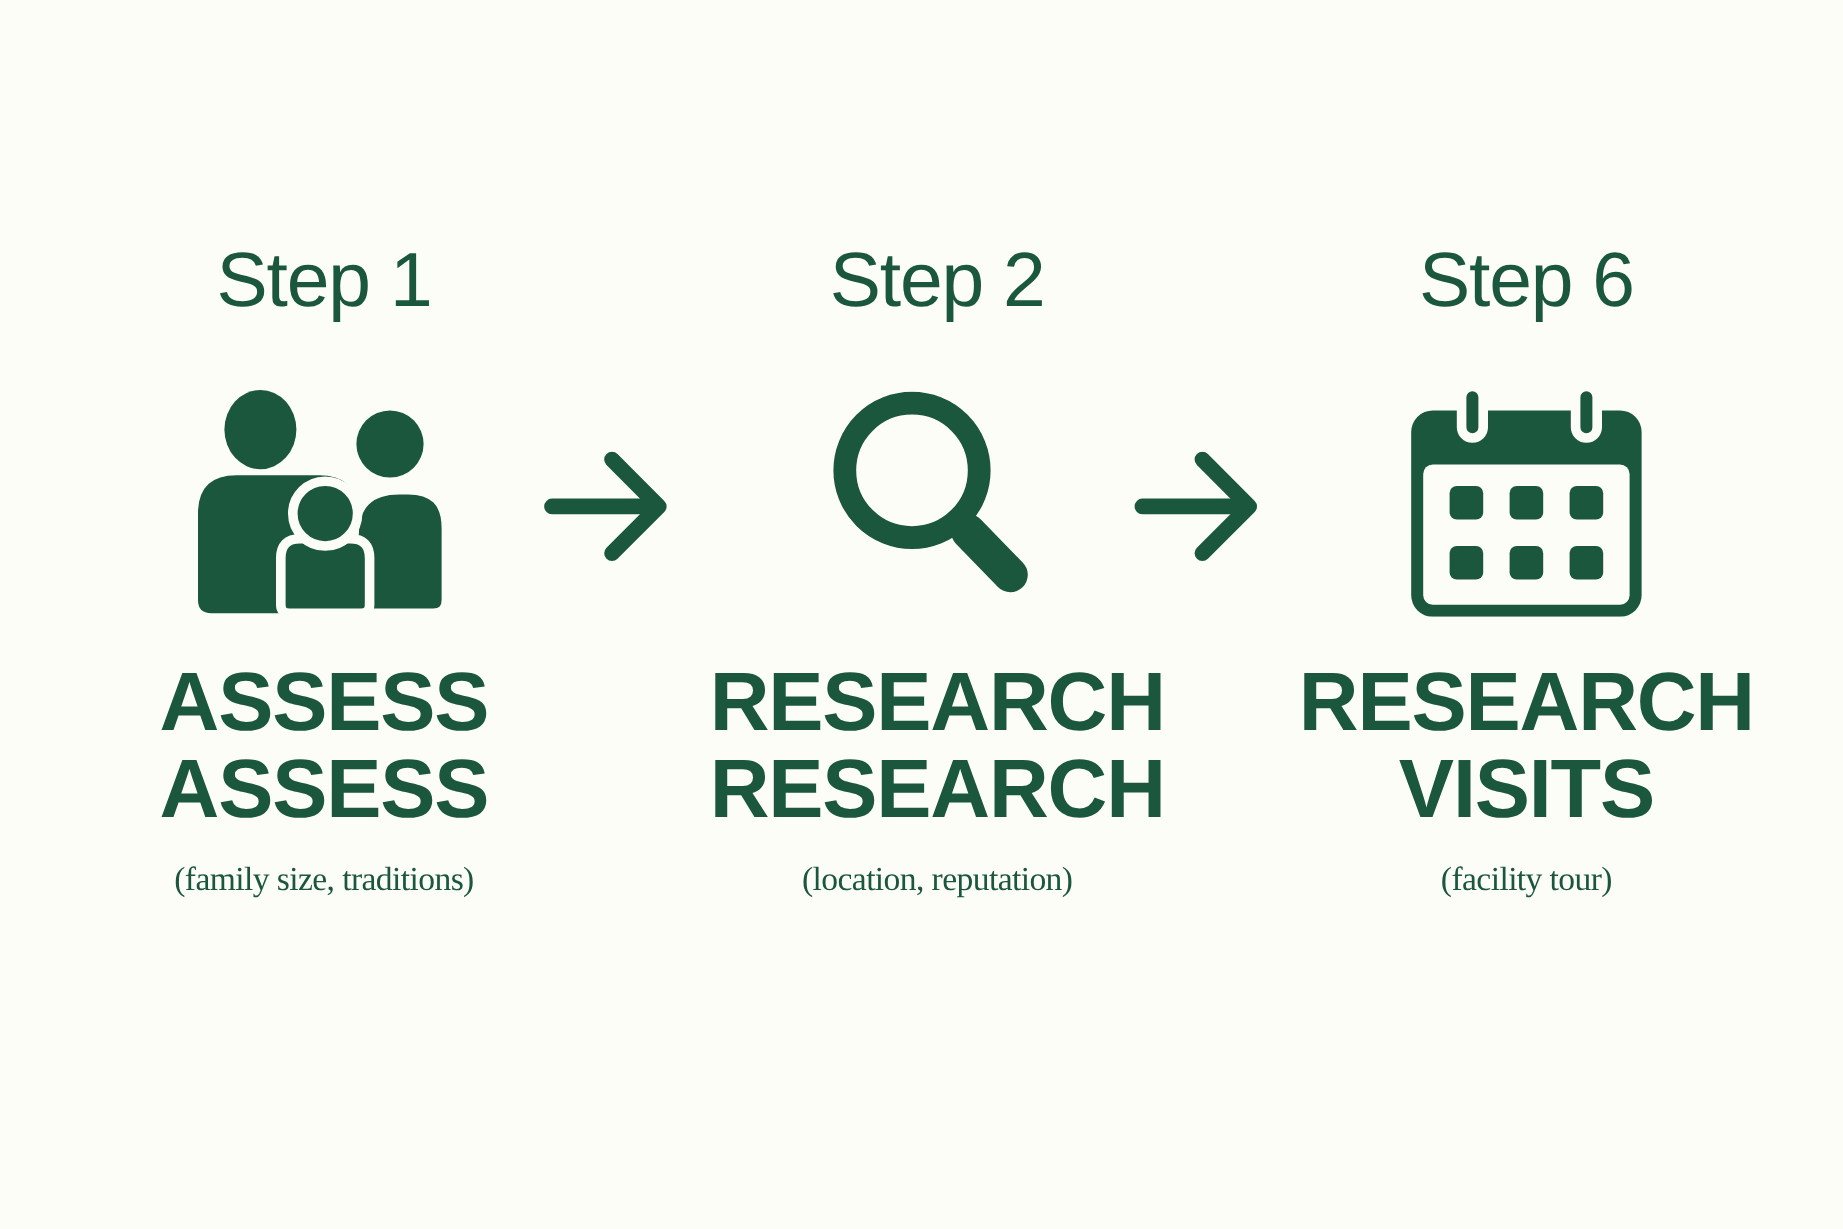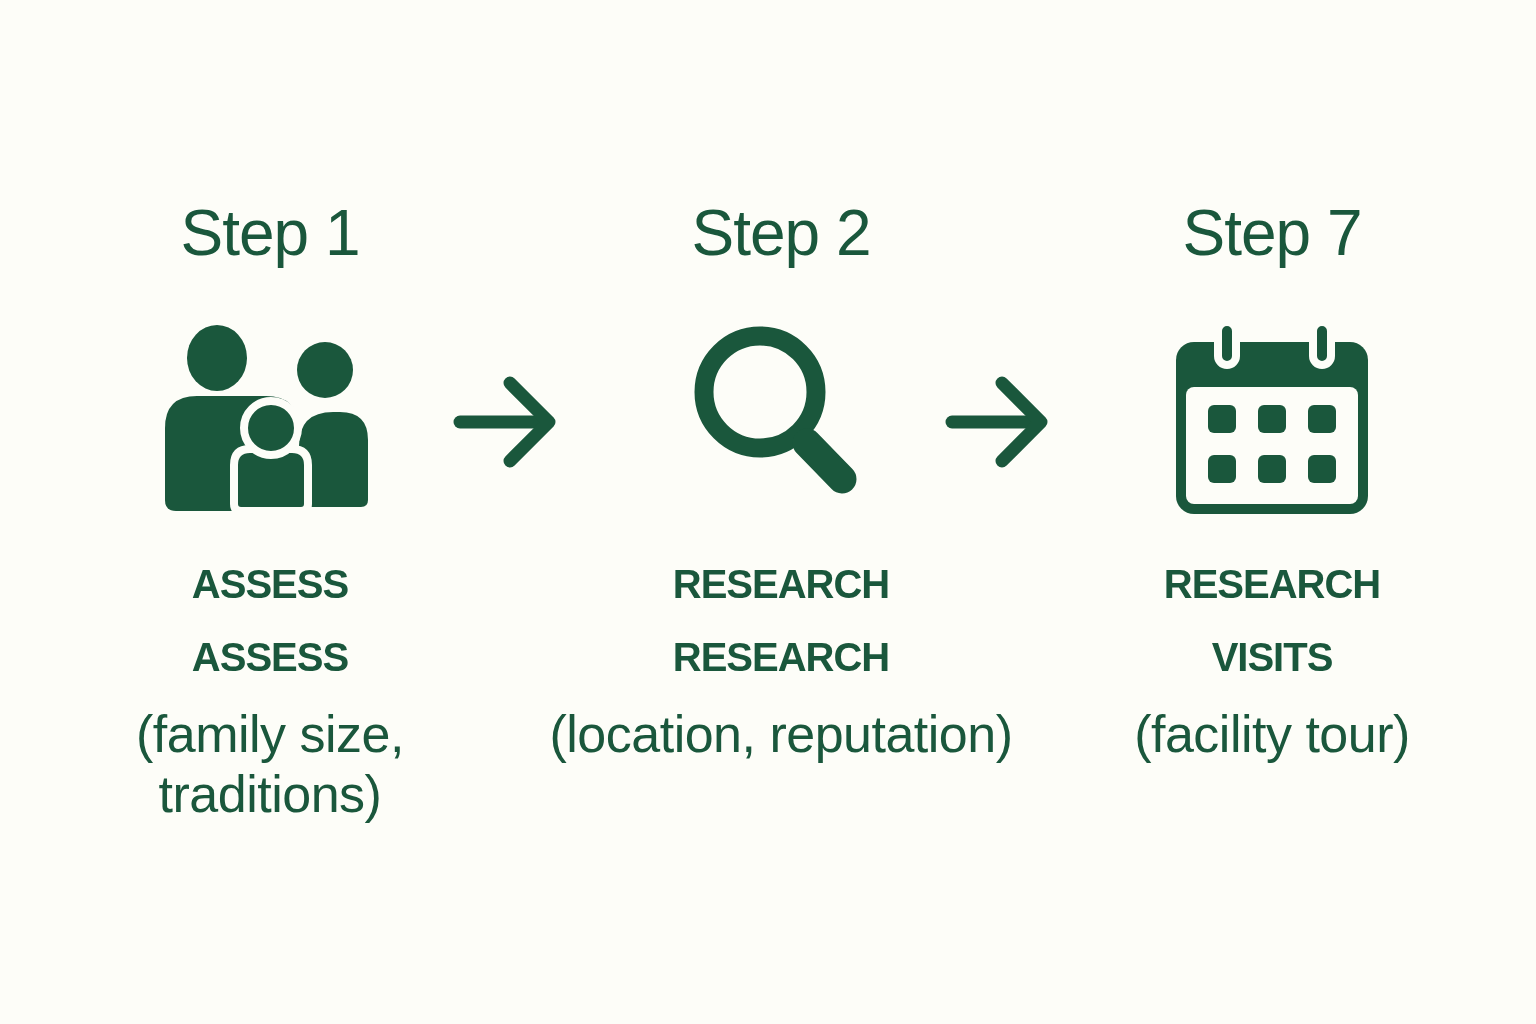--- a/index.html
+++ b/index.html
@@ -23,28 +23,28 @@
     letter-spacing:-1px; color:var(--accent);
   }
   .icon-box {
     height:200px; margin-top:48px;
     display:flex; align-items:center; justify-content:center;
   }
   .icon-box svg { color:var(--accent); }
 
   .title {
     margin-top:32px;
-    font-size:40px; font-weight:bold; line-height:73px;
+    font-size:69px; font-weight:bold; line-height:73px;
     letter-spacing:-1px; color:var(--accent);
   }
   .title span { display:block; }
   .caption {
     margin-top:10px;
-    font-size:52px; font-weight:normal; line-height:60px;
-    letter-spacing:-0.5px; color:var(--accent);
+    font-size:28px; font-weight:normal; line-height:60px;
+    letter-spacing:-0.5px; color:var(--accent);font-family:Liberation Serif, serif;
   }
 
   .arrow { position:absolute; top:376px; width:112px; height:92px; }
   .arrow-1 { left:452px; }
   .arrow-2 { left:944px; }
   .arrow svg { color:var(--accent); }
 </style>
 </head>
 <body>
 
@@ -95,21 +95,21 @@
   </div>
 
   <div class="arrow arrow-2">
     <svg width="112" height="92" viewBox="0 0 112 92" aria-hidden="true">
       <line x1="8" y1="46" x2="96" y2="46" stroke="currentColor" stroke-width="13" stroke-linecap="round"></line>
       <polyline points="58,7 97,46 58,85" fill="none" stroke="currentColor" stroke-width="13" stroke-linecap="round" stroke-linejoin="round"></polyline>
     </svg>
   </div>
 
   <div class="step-col col-3">
-    <div class="heading">Step 7</div>
+    <div class="heading">Step 6</div>
     <div class="icon-box">
       <svg width="200" height="196" viewBox="0 0 200 196" aria-hidden="true">
         <rect x="4" y="24" width="192" height="172" rx="18" fill="currentColor"></rect>
         <rect x="14" y="69" width="172" height="117" rx="8" fill="#fdfdf8"></rect>
         <rect x="46" y="4" width="18" height="43" rx="9" fill="currentColor" stroke="#fdfdf8" stroke-width="8"></rect>
         <rect x="141" y="4" width="18" height="43" rx="9" fill="currentColor" stroke="#fdfdf8" stroke-width="8"></rect>
         <rect x="36" y="87" width="28" height="28" rx="6" fill="currentColor"></rect>
         <rect x="86" y="87" width="28" height="28" rx="6" fill="currentColor"></rect>
         <rect x="136" y="87" width="28" height="28" rx="6" fill="currentColor"></rect>
         <rect x="36" y="137" width="28" height="28" rx="6" fill="currentColor"></rect>

